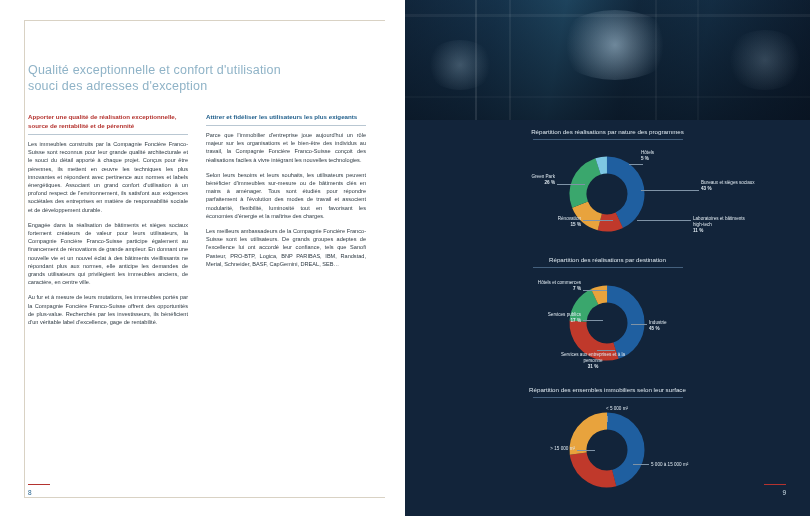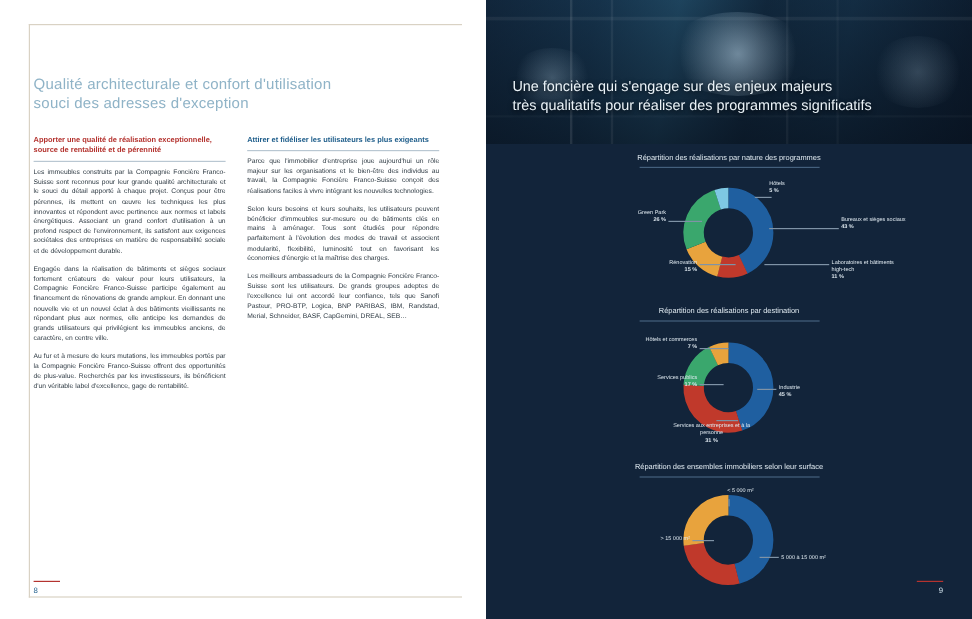--- a/index.html
+++ b/index.html
@@ -122,21 +122,21 @@
 </style>
 </head>
 <body>
 
 <div class="spread">
 
   <div class="page-left">
     <div class="left-inner"></div>
 
     <div class="left-title">
-      <div>Qualité architecturale et confort d'utilisation</div>
+      <div>Qualité exceptionnelle et confort d'utilisation</div>
       <div>souci des adresses d'exception</div>
     </div>
 
     <div class="cols">
 
       <div class="col">
         <div class="col-head">Apporter une qualité de réalisation exceptionnelle, source de rentabilité et de pérennité</div>
         <div class="col-rule"></div>
         <p>Les immeubles construits par la Compagnie Foncière Franco-Suisse sont reconnus pour leur grande qualité architecturale et le souci du détail apporté à chaque projet. Conçus pour être pérennes, ils mettent en œuvre les techniques les plus innovantes et répondent avec pertinence aux normes et labels énergétiques. Associant un grand confort d'utilisation à un profond respect de l'environnement, ils satisfont aux exigences sociétales des entreprises en matière de responsabilité sociale et de développement durable.</p>
         <p>Engagée dans la réalisation de bâtiments et sièges sociaux fortement créateurs de valeur pour leurs utilisateurs, la Compagnie Foncière Franco-Suisse participe également au financement de rénovations de grande ampleur. En donnant une nouvelle vie et un nouvel éclat à des bâtiments vieillissants ne répondant plus aux normes, elle anticipe les demandes de grands utilisateurs qui privilégient les immeubles anciens, de caractère, en centre ville.</p>
@@ -165,24 +165,20 @@
       <div class="beam" style="left:250px;opacity:.5;"></div>
       <div class="beam" style="left:292px;opacity:.35;"></div>
       <div class="slab" style="left:0;top:14px;width:405px;height:3px;"></div>
       <div class="slab" style="left:0;top:96px;width:405px;height:2px;opacity:.5;"></div>
       <div class="slab" style="left:120px;top:30px;width:120px;height:60px;opacity:.05;"></div>
       <div class="glow" style="left:150px;top:10px;width:120px;height:70px;"></div>
       <div class="glow" style="left:20px;top:40px;width:70px;height:50px;opacity:.5;"></div>
       <div class="glow" style="left:320px;top:30px;width:80px;height:60px;opacity:.4;"></div>
     </div>
 
-    <div class="right-title">
-      <div>Une foncière qui s'engage sur des enjeux majeurs</div>
-      <div>très qualitatifs pour réaliser des programmes significatifs</div>
-    </div>
 
     <div class="charts">
 
       <div class="chart-block">
         <div class="chart-title">
           <span>Répartition des réalisations par nature des programmes</span>
           <span class="rule"></span>
         </div>
         <div class="chart-canvas" style="height:108px;">
           <svg width="405" height="108" viewBox="0 0 405 108">

